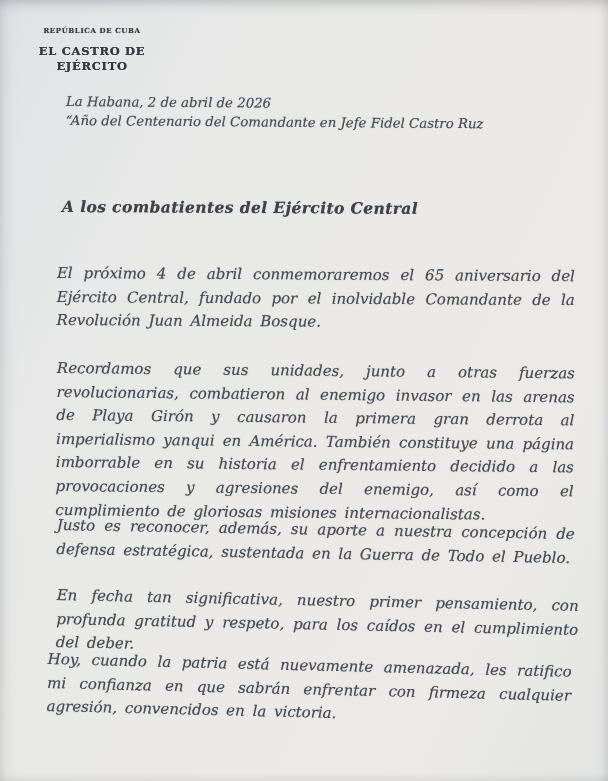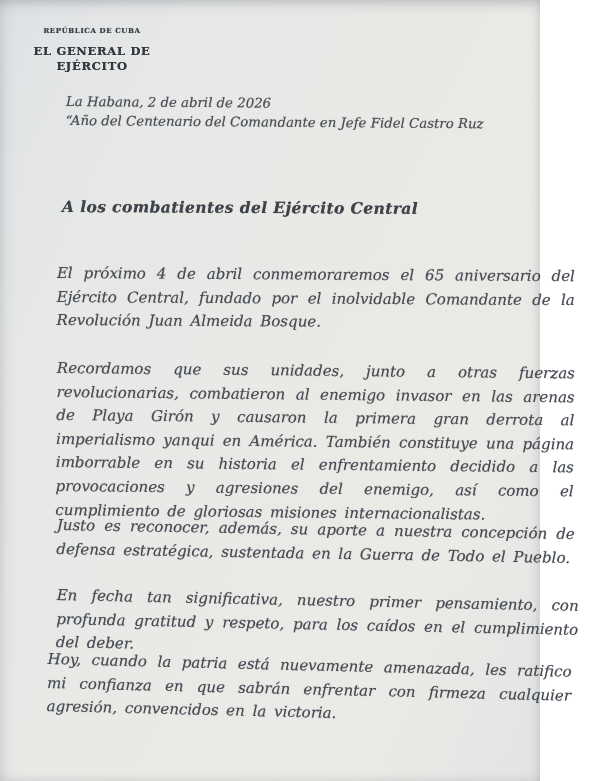--- a/index.html
+++ b/index.html
@@ -5,21 +5,21 @@
   html, body {
     margin: 0;
     padding: 0;
     width: 608px;
     height: 781px;
     overflow: hidden;
     font-family: "DejaVu Serif", "Liberation Serif", serif;
   }
   .paper {
     position: relative;
-    width: 540px;
+    width: 608px;
     height: 781px;
     background:
       linear-gradient(115deg, #dfe2e5 0%, #e7e8e7 22%, #eae9e6 55%, #ebeae7 78%, #e3e4e3 100%);
     box-shadow:
       inset 0 10px 14px -8px rgba(70, 80, 90, 0.28),
       inset 10px 0 18px -10px rgba(70, 80, 90, 0.20),
       inset -8px 0 14px -9px rgba(70, 80, 90, 0.22),
       inset 0 -8px 14px -10px rgba(70, 80, 90, 0.12);
   }
   .letterhead {
@@ -98,21 +98,21 @@
   .p4 { top: 584px; transform: rotate(1.2deg); width: 522px; }
   .p5 { top: 648px; left: 48px; transform: rotate(1.4deg); width: 524px; }
 </style>
 </head>
 <body>
 
 <div class="paper">
 
   <div class="letterhead">
     <div class="country">REPÚBLICA DE CUBA</div>
-    <div class="title">EL GENERAL DE EJÉRCITO</div>
+    <div class="title">EL CASTRO DE EJÉRCITO</div>
   </div>
 
   <div class="dateline">
     <div>La Habana, 2 de abril de 2026</div>
     <div>“Año del Centenario del Comandante en Jefe Fidel Castro Ruz</div>
   </div>
 
   <div class="salutation">A los combatientes del Ejército Central</div>
 
   <div class="para p1">El próximo 4 de abril conmemoraremos el 65 aniversario del Ejército Central, fundado por el inolvidable Comandante de la Revolución Juan Almeida Bosque.</div>

